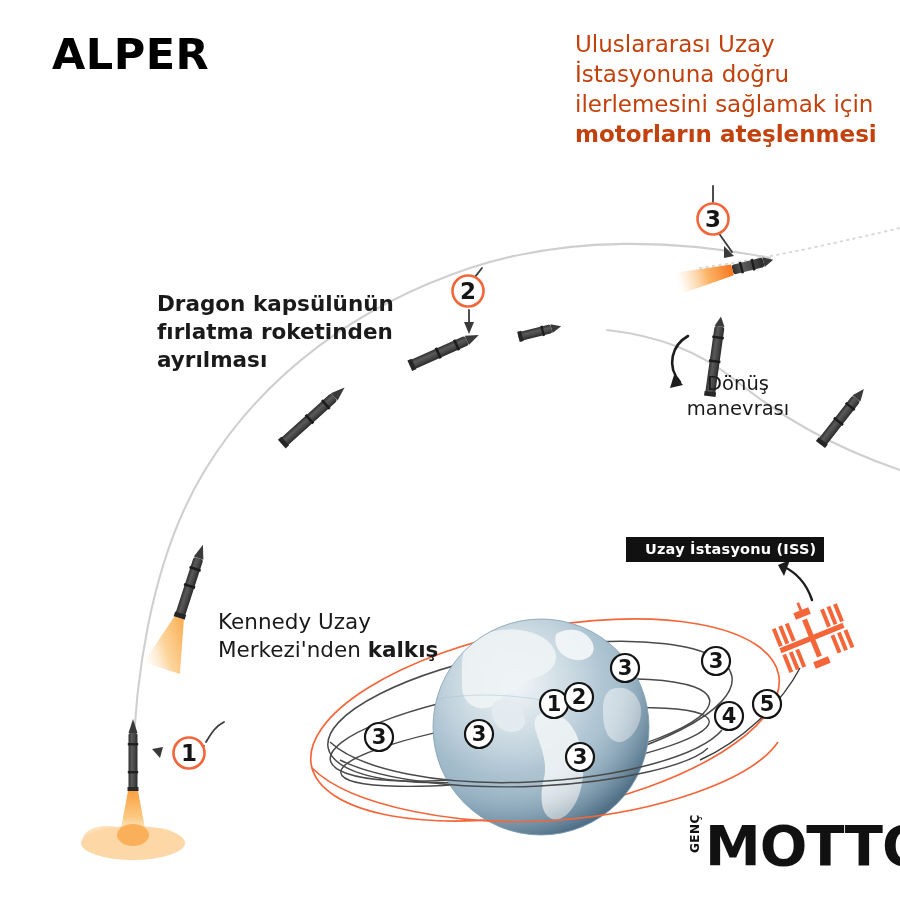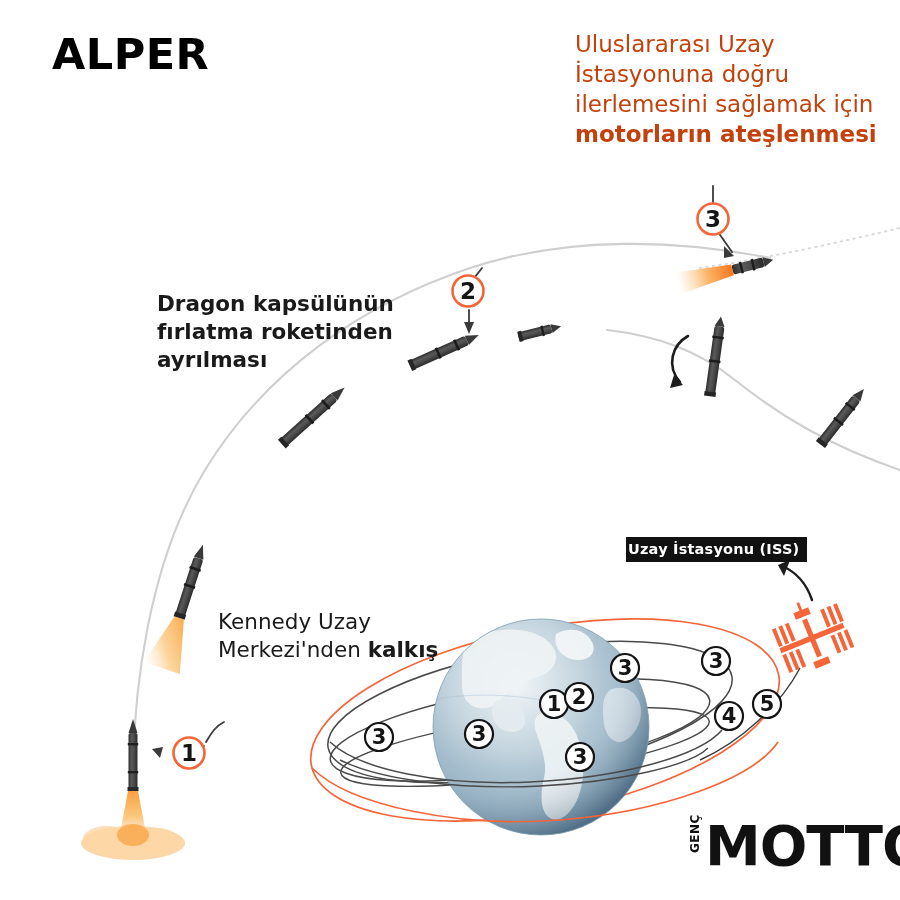--- a/index.html
+++ b/index.html
@@ -79,21 +79,21 @@
     line-height: 1.30;
     font-weight: 400;
     color: #1a1a1a;
     margin-top: 20px;
   }
   #launch-text b { font-weight: 700; }
 
   #iss-badge {
     left: 626px;
     top: 537px;
-    padding: 4px 8px 5px 2px;
+    padding: 4px 8px 5px 19px;
     background: #111111;
     color: #ffffff;
     font-size: 14.5px;
     font-weight: 700;
     letter-spacing: 0.2px;
     white-space: nowrap;
   }
 
   
   #logo {
@@ -386,20 +386,24 @@
   <div id="title" class="txt">
     <span class="tline">ALPER</span>
   </div>
 
   <div id="step3-text" class="txt">
     <span>Uluslararası Uzay İstasyonuna doğru ilerlemesini sağlamak için </span><b>motorların ateşlenmesi</b>
   </div>
 
   <div id="step2-text" class="txt">Dragon kapsülünün fırlatma roketinden ayrılması</div>
 
+  <div id="turn-text" class="txt">
+    <div>Dönüş</div>
+    <div>manevrası</div>
+  </div>
 
   <div id="launch-text" class="txt">
     <span>Kennedy Uzay Merkezi'nden </span><b>kalkış</b>
   </div>
 
   <div id="iss-badge" class="txt">Uzay İstasyonu (ISS)</div>
 
   <div id="logo">
     <div class="genc">GENÇ</div>
     <div class="motto">MOTTO</div>

